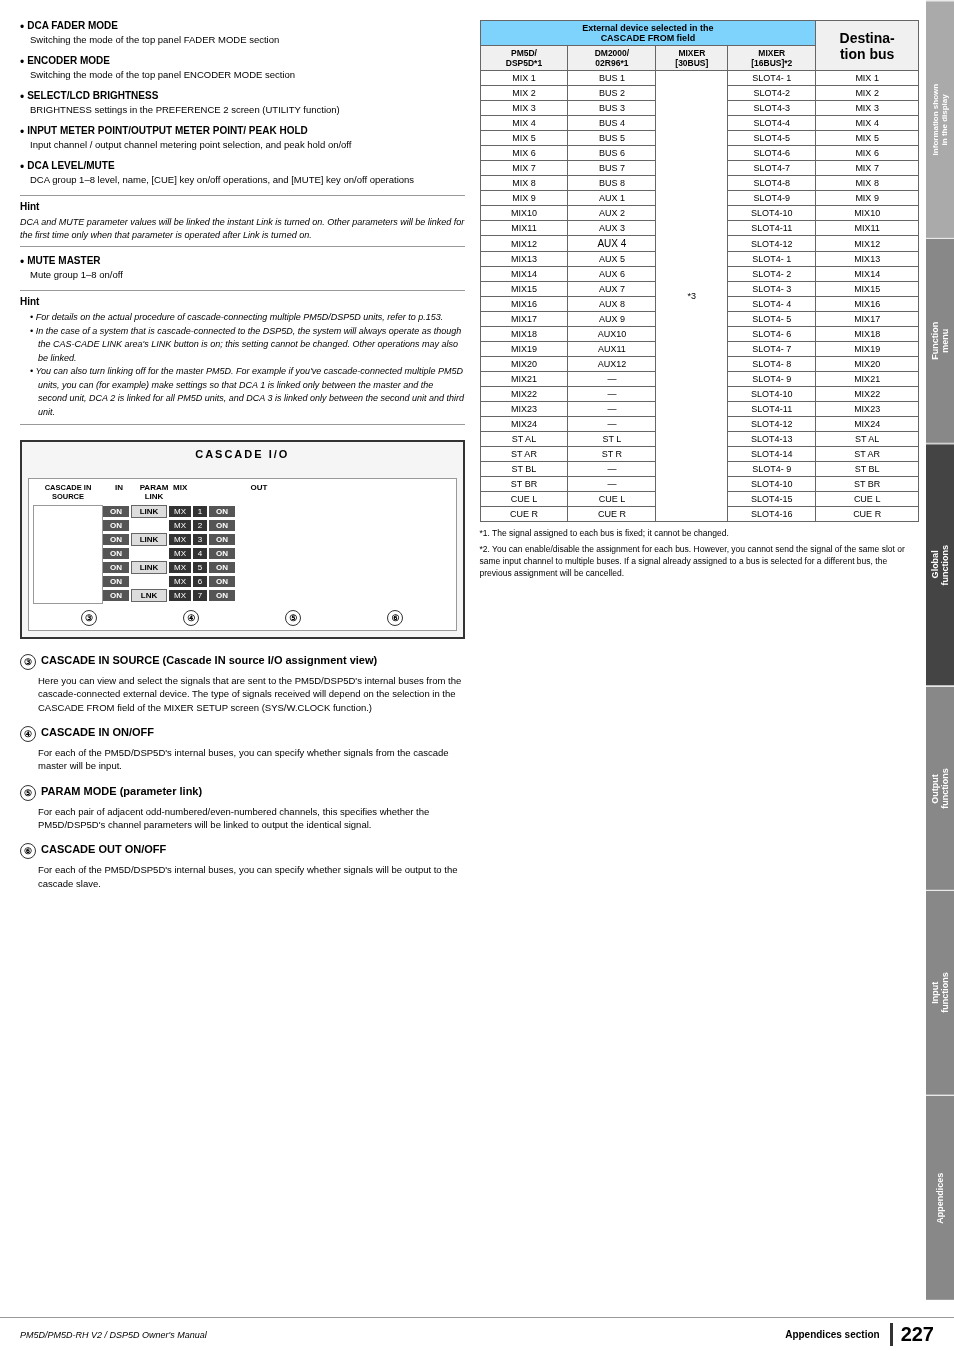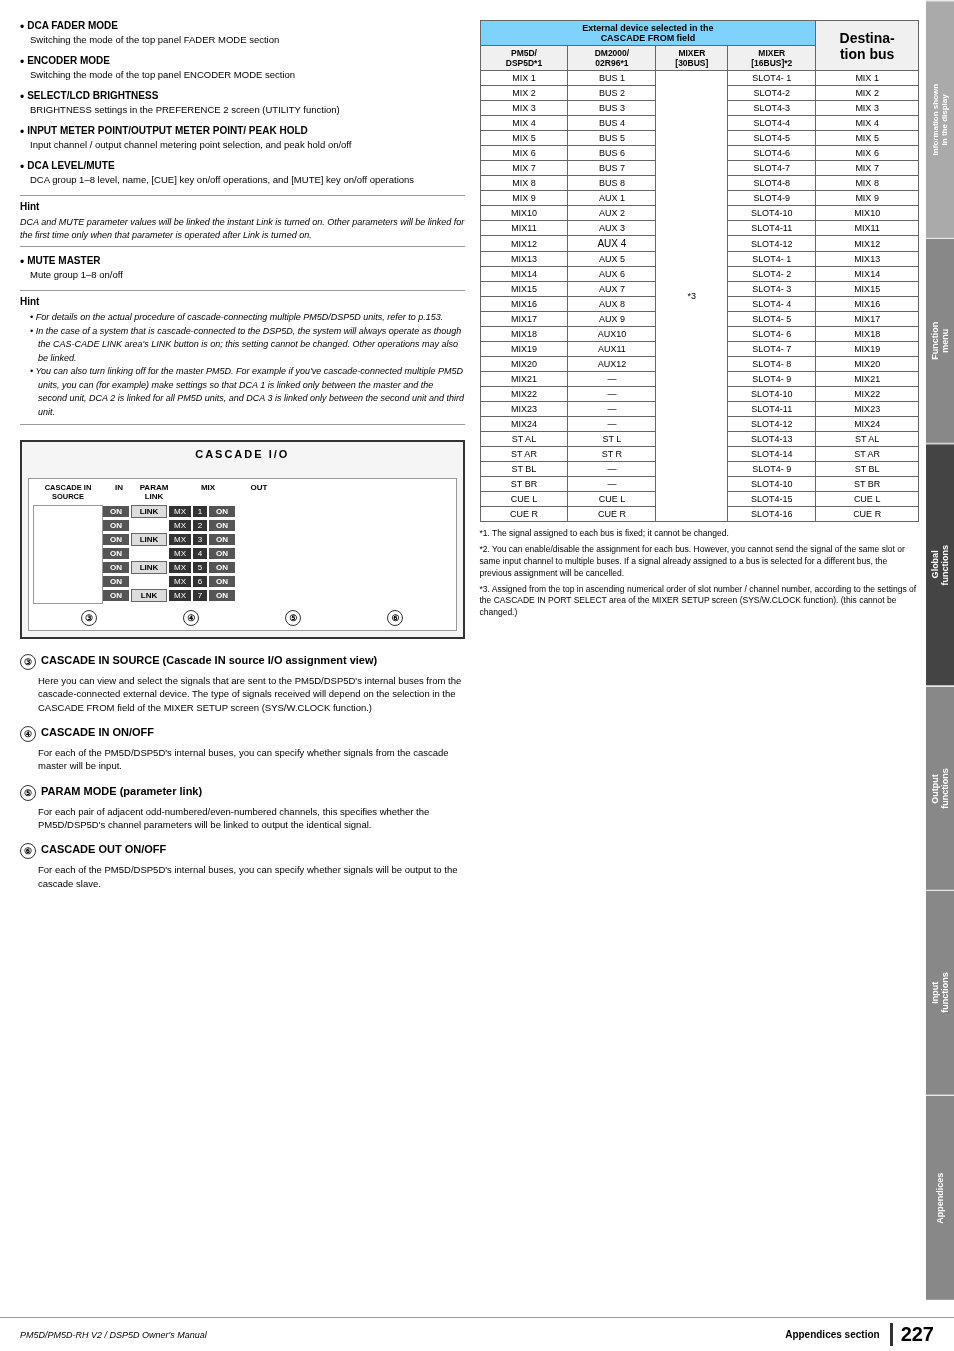--- a/index.html
+++ b/index.html
@@ -278,21 +278,21 @@
       </div>
 
       <div class="cascade-diagram">
         <div class="cascade-title">CASCADE I/O</div>
         <div class="cascade-inner">
 
           <div style="display:flex; font-size:8px; font-weight:bold; margin-bottom:4px;">
             <div style="width:70px; text-align:center; font-size:7.5px;">CASCADE IN<br>SOURCE</div>
             <div style="width:32px; text-align:center;">IN</div>
             <div style="width:38px; text-align:center;">PARAM<br>LINK</div>
-            <div style="width:70px; text-align:center;">MIX</div>
+            <div style="width:70px; ">MIX</div>
             <div style="width:32px; text-align:center;">OUT</div>
           </div>
 
           <div style="display:flex;">
 
             <div style="width:70px; border:1px solid #999; display:flex; align-items:center; justify-content:center; font-size:8px; font-weight:bold; text-align:center; padding:2px;"></div>
 
             <div style="flex:1;">
 
               <div style="display:flex; align-items:center; margin-bottom:2px; gap:2px;">
@@ -591,21 +591,20 @@
                 <td style="font-size: 9px;">CUE R</td>
                 <td style="font-size: 9px;">SLOT4-16</td>
                 <td style="font-size: 9px;">CUE R</td>
               </tr>
             </tbody>
         </table>
 
         <div class="note-text">
           <p>*1.  The signal assigned to each bus is fixed; it cannot be changed.</p>
           <p>*2.  You can enable/disable the assignment for each bus. However, you cannot send the signal of the same slot or same input channel to multiple buses. If a signal already assigned to a bus is selected for a different bus, the previous assignment will be cancelled.</p>
-          <p>*3.  Assigned from the top in ascending numerical order of slot number / channel number, according to the settings of the CASCADE IN PORT SELECT area of the MIXER SETUP screen (SYS/W.CLOCK function). (this cannot be changed.)</p>
         </div>
       </div>
     </div>
   </div>
 
   <div class="footer">
     <div style="font-size:9px; font-style:italic;">
       <span>PM5D/PM5D-RH V2 / DSP5D Owner's Manual</span>
     </div>
     <div style="display:flex; align-items:center; gap:10px;">

